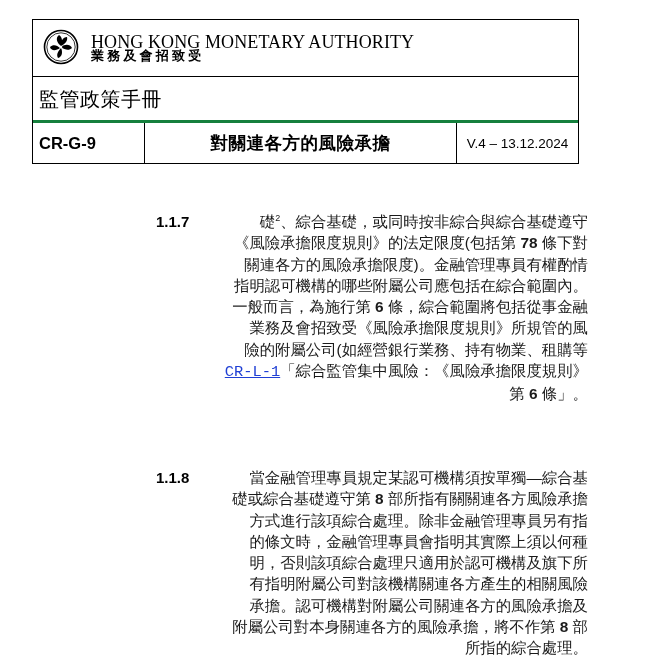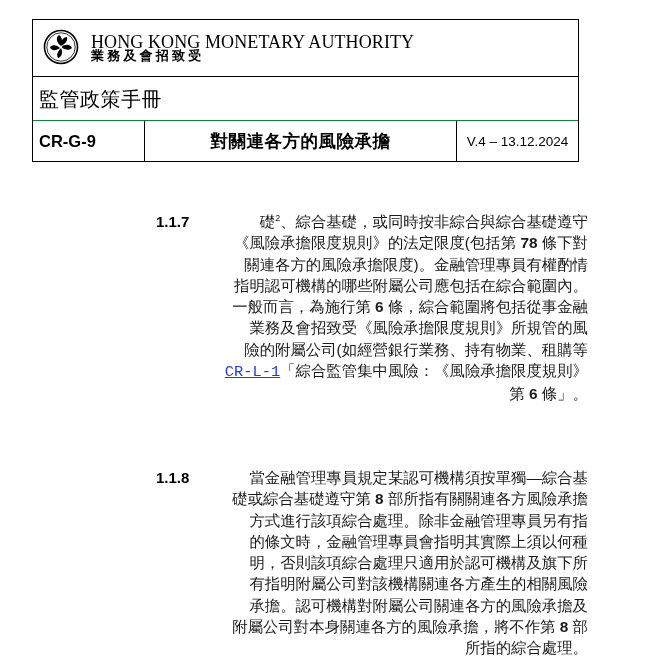--- a/index.html
+++ b/index.html
@@ -3,21 +3,21 @@
 <meta charset="utf-8">
 <style>
   html, body { margin: 0; padding: 0; background: #ffffff; }
   body { width: 645px; height: 671px; position: relative; overflow: hidden;
          font-family: "Liberation Sans", "DejaVu Sans", sans-serif; color: #000; }
   .hdr { position: absolute; left: 32px; top: 19px; width: 547px; border: 1px solid #000; box-sizing: border-box; }
   .hdr-top { height: 56px; border-bottom: 1px solid #000; position: relative; }
   .logo { position: absolute; left: 10px; top: 9px; width: 36px; height: 36px; }
   .org-en { position: absolute; left: 58px; top: 12px; font-family: "Liberation Serif", "DejaVu Serif", serif; font-size: 18px; letter-spacing: 0.1px; }
   .org-zh { position: absolute; left: 58px; top: 27px; font-family: "Liberation Serif", "DejaVu Serif", serif; font-size: 13px; letter-spacing: 3.2px; font-weight: bold; }
-  .hdr-mid { height: 43px; border-bottom: 1px solid #15803d; position: relative; }
+  .hdr-mid { height: 43px; border-bottom: 3px solid #15803d; position: relative; }
   .manual { position: absolute; left: 6px; top: 9px; font-size: 20px; letter-spacing: 0.5px; }
   .hdr-bot { height: 40px; display: flex; }
   .cell { border-right: 1px solid #000; box-sizing: border-box; display: flex; align-items: center; }
   .cell:last-child { border-right: none; }
   .c1 { width: 112px; padding-left: 6px; font-weight: bold; font-size: 16.5px; }
   .c2 { width: 312px; justify-content: center; font-size: 17.5px; font-weight: bold; letter-spacing: 0.5px; }
   .c3 { flex: 1; justify-content: center; font-size: 13.5px; }
   .para { position: absolute; left: 156px; width: 440px; font-size: 15.4px; line-height: 21.3px; text-align: right; }
   .para .num { position: absolute; left: 0; top: 0; font-weight: bold; font-size: 15px; }
   .para .body { margin-left: 50px; width: 382px; color: #1a1a1a; }

